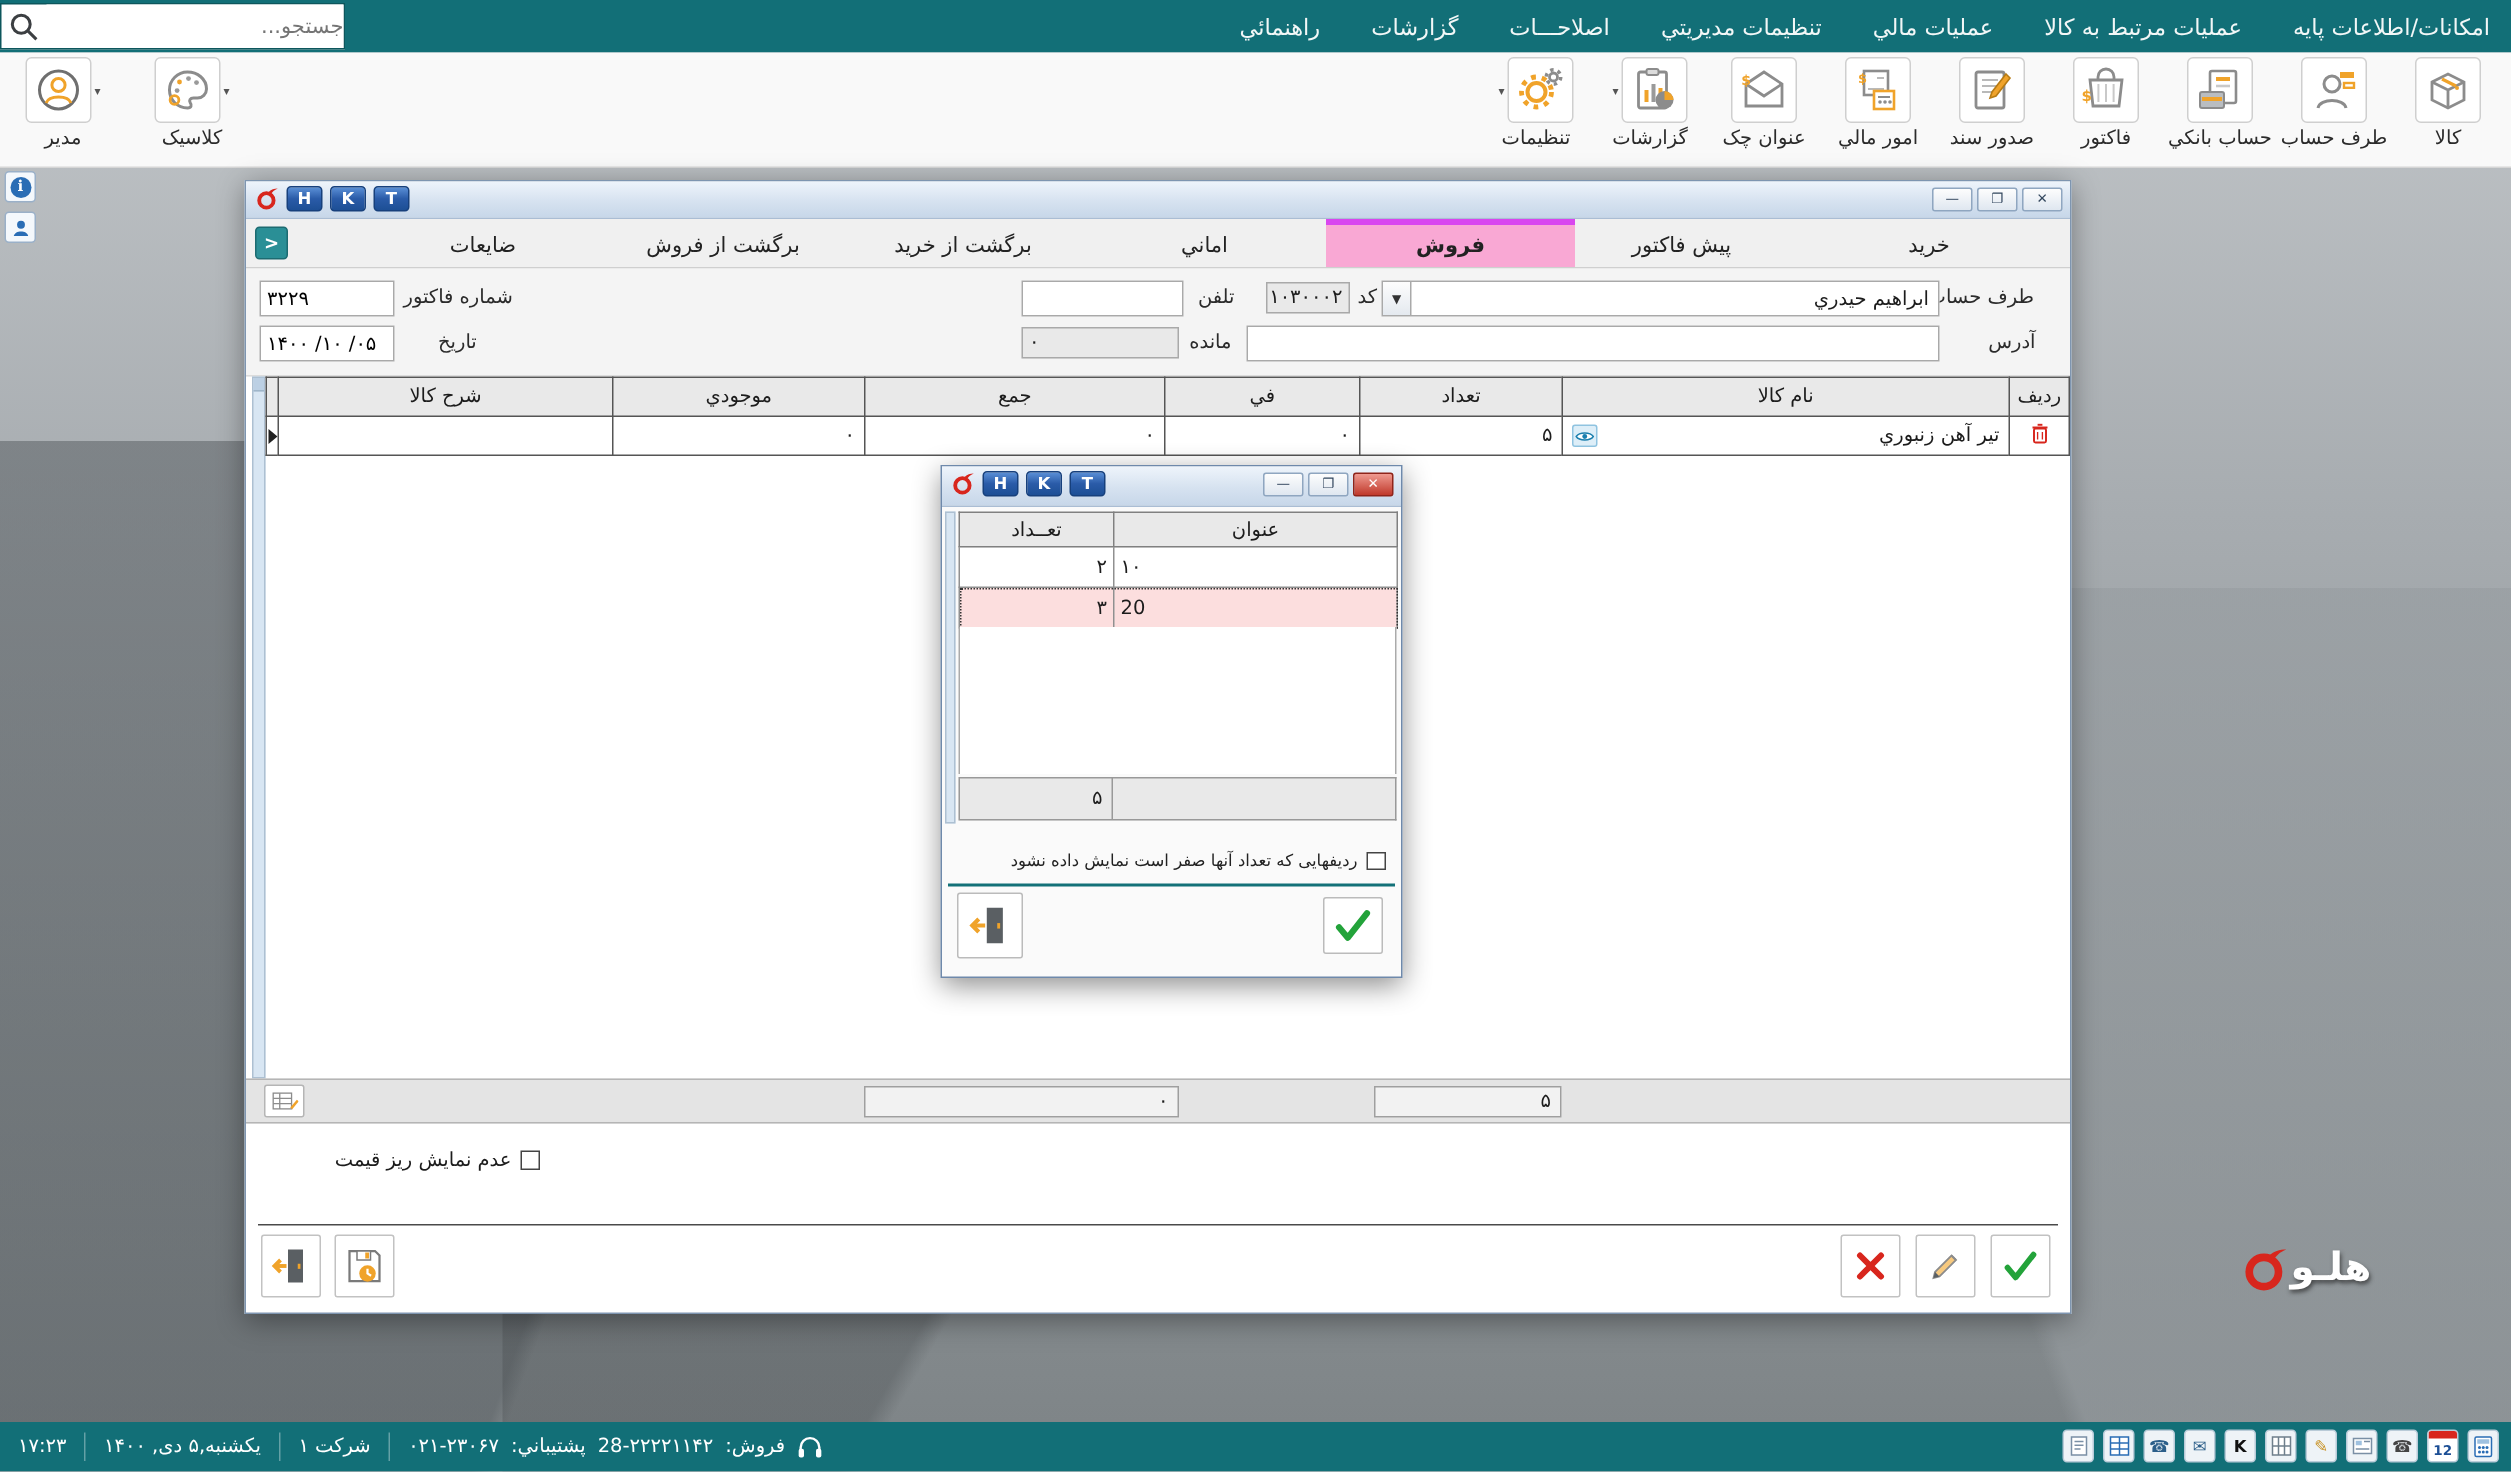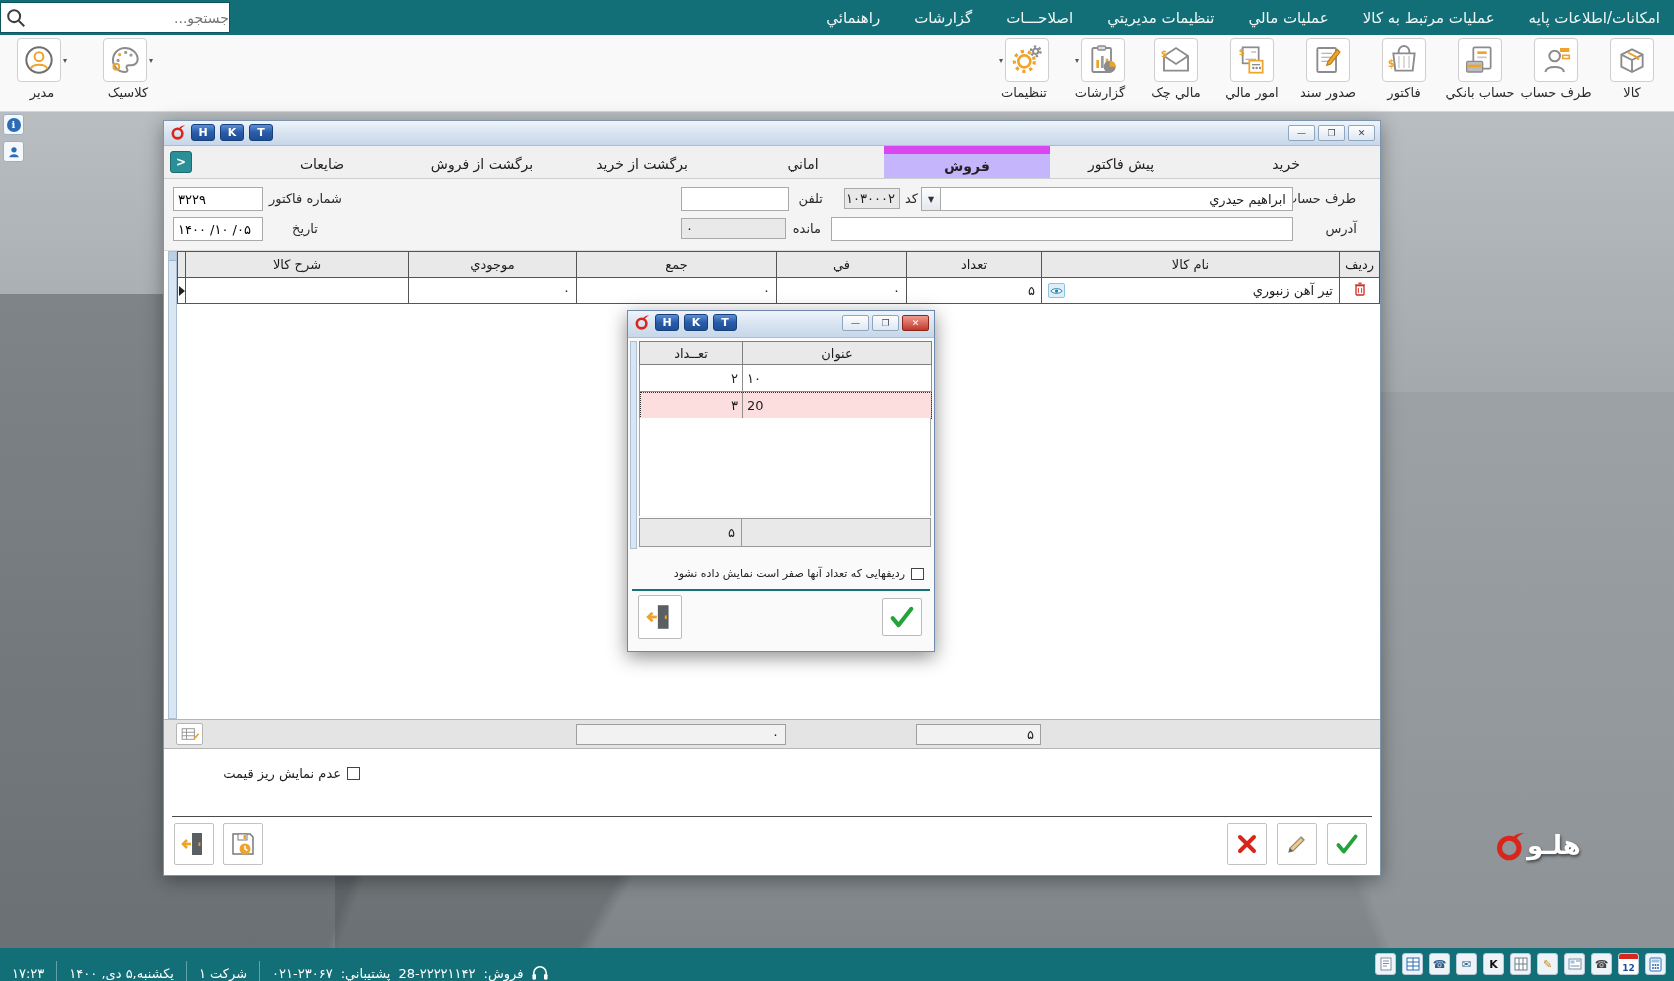--- a/index.html
+++ b/index.html
@@ -65,21 +65,21 @@
   .tb-brand { position:absolute; left:6px; top:2px; display:flex; align-items:center; gap:5px; direction:ltr; }
   .hkt { width:24px; height:17px; border-radius:3px; border:1px solid #17407c; color:#fff;
     background:linear-gradient(180deg,#5a8fd6,#2a5ba8 50%,#1d4f95); font-weight:bold;
     font-size:11px; text-align:center; line-height:15px; cursor:pointer; }
 
   
   .tabstrip { position:relative; height:33px; background:#f0f0f0; border-bottom:1px solid #cfcfcf;
     display:flex; align-items:stretch; }
   .tab { display:flex; align-items:center; justify-content:center; font-size:14px; color:#222;
     cursor:pointer; border-top:3px solid transparent; }
-  .tab.active { background:#c4b5fd; font-weight:bold; border-top:8px solid #d946ef; }
+  .tab.active { background:#f9a8d4; font-weight:bold; border-top:4px solid #d946ef; }
   .back-btn { position:absolute; left:6px; top:5px; width:22px; height:22px; background:#2a8f96;
     border:1px solid #1c6b71; border-radius:3px; color:#fff; font-size:12px; font-weight:bold;
     display:flex; align-items:center; justify-content:center; cursor:pointer; }
 
   
   .formarea { position:relative; height:72px; background:#f4f4f4; border-bottom:1px solid #dcdcdc; }
   .flabel { position:absolute; font-size:13px; color:#2b2b2b; white-space:nowrap; }
   .inp { position:absolute; height:24px; background:#fff; border:1px solid #a9a9a9;
     font-family:"DejaVu Sans",sans-serif; font-size:13px; padding:0 4px; outline:none; }
   .ro { position:absolute; height:21px; background:#e9e9e9; border:1px solid #a9a9a9;
@@ -151,21 +151,21 @@
   .dlg-teal { position:absolute; left:4px; right:4px; top:278px; height:2px; background:#137178; }
   .dlg-btn { position:absolute; background:#fff; border:1px solid #bbb; border-radius:2px;
     display:flex; align-items:center; justify-content:center; cursor:pointer; }
 
   
   .brand { position:absolute; left:1495px; top:828px; display:flex; align-items:center; gap:2px; direction:ltr; }
   .brand .bname { color:#fff; font-size:26px; font-weight:bold; text-shadow:1px 2px 3px rgba(40,40,40,.7); }
 
   .statusbar { position:absolute; left:0; bottom:0; width:1674px; height:33px; background:#126f77;
     display:flex; align-items:center; direction:ltr; color:#fff; }
-  .sb-left { display:flex; align-items:flex-end; height:100%; }
+  .sb-left { display:flex; align-items:center; height:100%; }
   .sb-item { padding:0 12px; font-size:13px; white-space:nowrap; direction:rtl; }
   .sb-div { width:1px; height:60%; background:rgba(255,255,255,.35); }
   .phones { display:flex; align-items:center; gap:8px; direction:rtl; padding:0 12px; font-size:13px; }
   .num-ltr { direction:ltr; unicode-bidi:isolate; }
   .sb-icons { position:absolute; right:8px; top:5px; display:flex; gap:6px; direction:ltr; }
   .sico { width:21px; height:22px; background:#eef3f7; border:1px solid #b9cbd8; border-radius:3px;
     display:flex; align-items:center; justify-content:center; font-size:11px; cursor:pointer; overflow:hidden; }
   .cal { position:relative; background:#fff; }
   .cal .bar { position:absolute; top:0; left:0; right:0; height:5px; background:#d8261d; }
   .cal .day { position:absolute; bottom:1px; left:0; right:0; text-align:center; font-size:9px;
@@ -300,21 +300,21 @@
     <div class="tbtn">
       <div class="irow">
           <span class="ibox">
         <svg width="32" height="32" viewBox="0 0 24 24">
               <path d="M3 9l9-6 9 6v11H3z" fill="#fff" stroke="#8c8c8c" stroke-width="1.4"></path>
               <path d="M3 9l9 6 9-6" fill="none" stroke="#8c8c8c" stroke-width="1.4"></path>
               <text x="5.5" y="9.5" font-size="7" fill="#f0a32a" font-weight="bold">$</text>
             </svg>
       </span>
         </div>
-      <span class="tlbl">مالي چک</span>
+      <span class="tlbl">عنوان چک</span>
     </div>
 
     <div class="tbtn">
       <div class="irow">
         <span class="ibox">
           <svg width="32" height="32" viewBox="0 0 24 24">
               <rect x="4" y="3" width="14" height="18" rx="1" fill="#fff" stroke="#8c8c8c" stroke-width="1.4"></rect>
               <rect x="8" y="1.5" width="6" height="3" rx="1" fill="#dcdcdc" stroke="#8c8c8c"></rect>
               <rect x="7" y="12" width="2" height="6" fill="#f0a32a"></rect>
               <rect x="10.5" y="9" width="2" height="9" fill="#9a9a9a"></rect>

